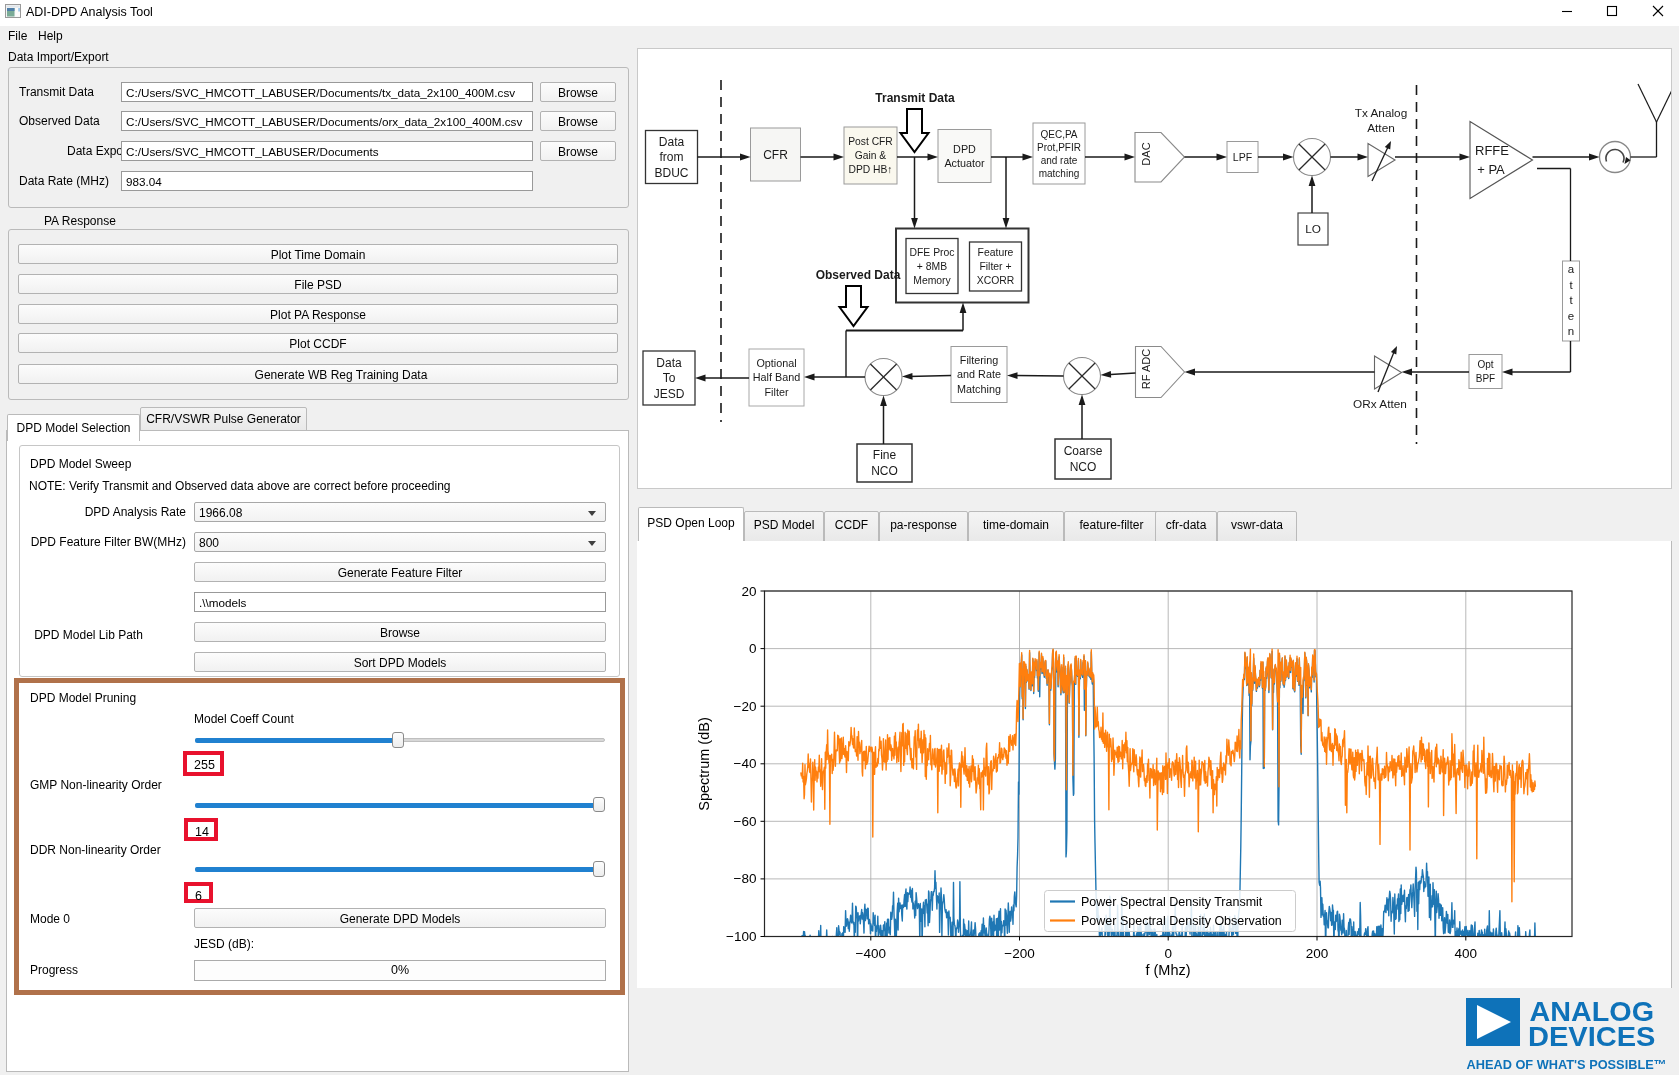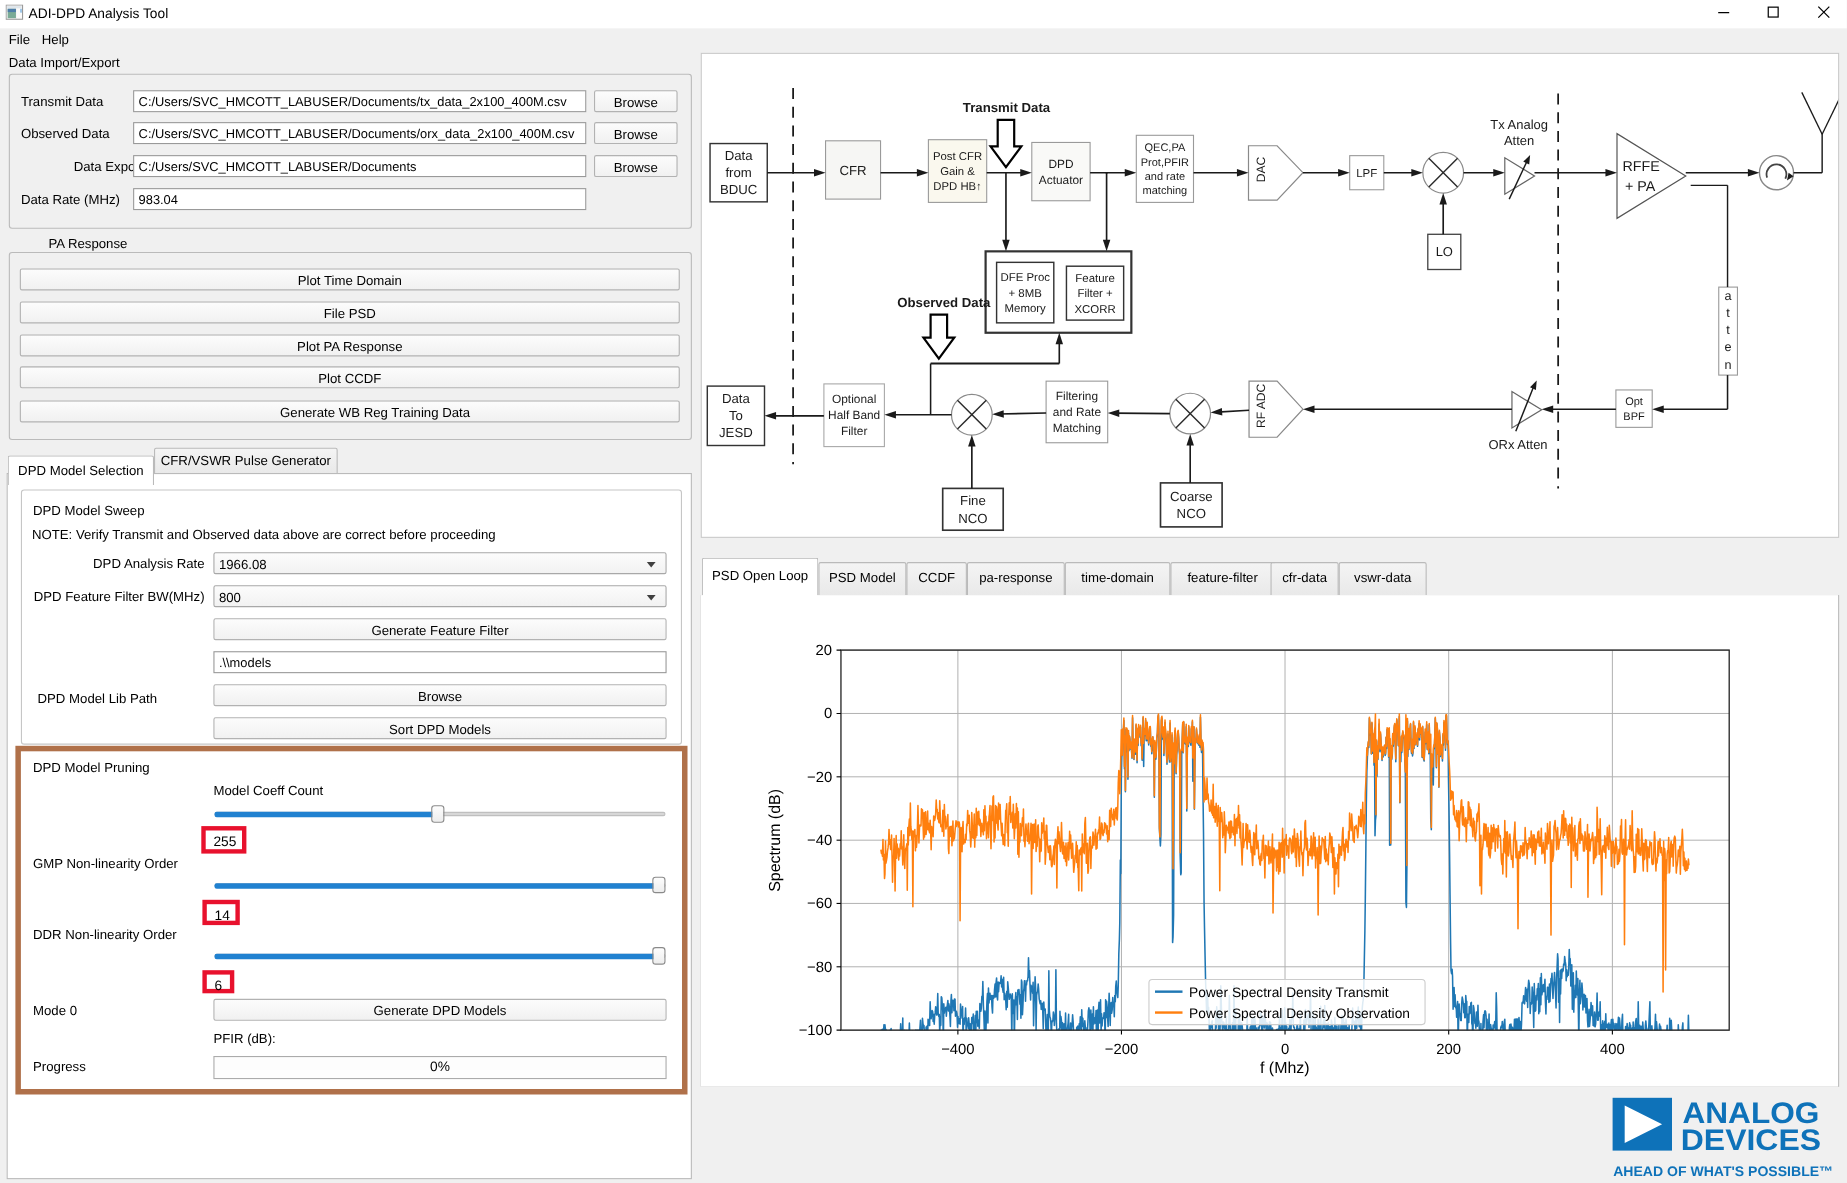--- a/index.html
+++ b/index.html
@@ -117,21 +117,21 @@
     <div class="abs slider-fill" style="left:195px;top:867px;width:407px;"></div>
     <div class="abs slider-handle" style="left:593px;top:861px;"></div>
   </div>
 <div class="abs redbox" style="z-index:4;left:184px;top:882px;width:29px;height:21px;">
     <span>6</span>
   </div>
 <div class="abs lbl" style="left:30px;top:912px;z-index:4;">Mode 0</div>
 <div class="abs" style="z-index:4;">
     <div class="abs btn" style="left:194px;top:908px;width:412px;height:20px;">Generate DPD Models</div>
   </div>
-<div class="abs lbl" style="left:194px;top:937px;z-index:4;">PFIR (dB):</div>
+<div class="abs lbl" style="left:194px;top:937px;z-index:4;">JESD (dB):</div>
 <div class="abs lbl" style="left:30px;top:963px;z-index:4;">Progress</div>
 <div class="abs" style="z-index:4;left:194px;top:960px;width:412px;height:21px;border:1px solid #ababab;background:#fdfdfd;font-size:12.5px;text-align:center;padding-top:2px;">0%</div>
 <div class="abs" id="diagpanel"></div>
 <div class="abs" style="left:637px;top:48px;z-index:2;"><svg id="diagsvg" width="1034" height="441" viewBox="637 48 1034 441" xmlns="http://www.w3.org/2000/svg">
       <line x1="721" y1="80" x2="721" y2="422" stroke="#1a1a1a" stroke-width="1.6" stroke-dasharray="10,7"></line>
       <line x1="1416.5" y1="85" x2="1416.5" y2="444" stroke="#1a1a1a" stroke-width="1.6" stroke-dasharray="10,7"></line>
       <rect x="645.5" y="130.5" width="52" height="53" fill="#ffffff" stroke="#333" stroke-width="1.3"></rect>
       <text x="671.5" y="145.7" font-size="12" text-anchor="middle" fill="#1a1a1a">Data</text>
       <text x="671.5" y="161.2" font-size="12" text-anchor="middle" fill="#1a1a1a">from</text>
       <text x="671.5" y="176.7" font-size="12" text-anchor="middle" fill="#1a1a1a">BDUC</text>

